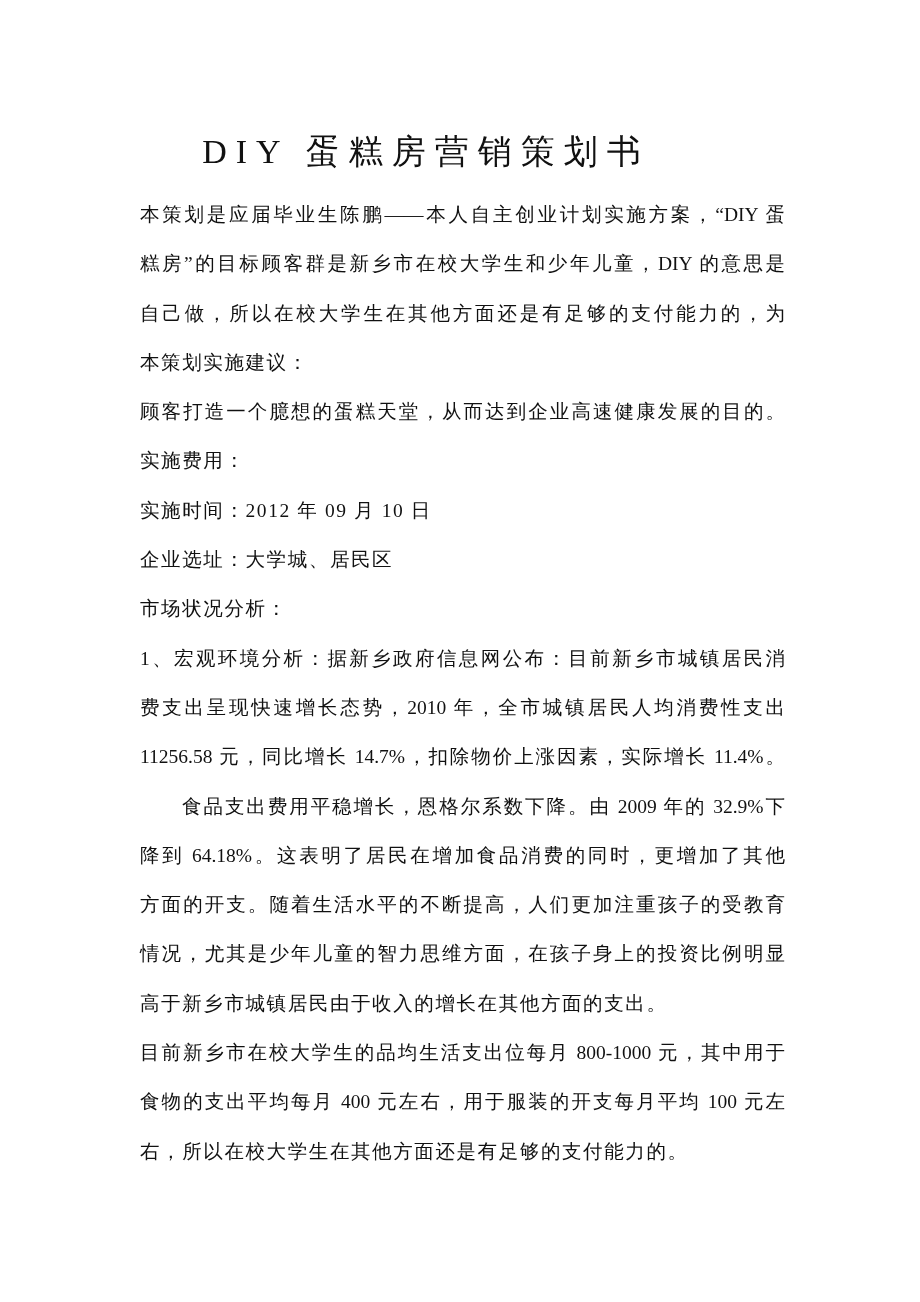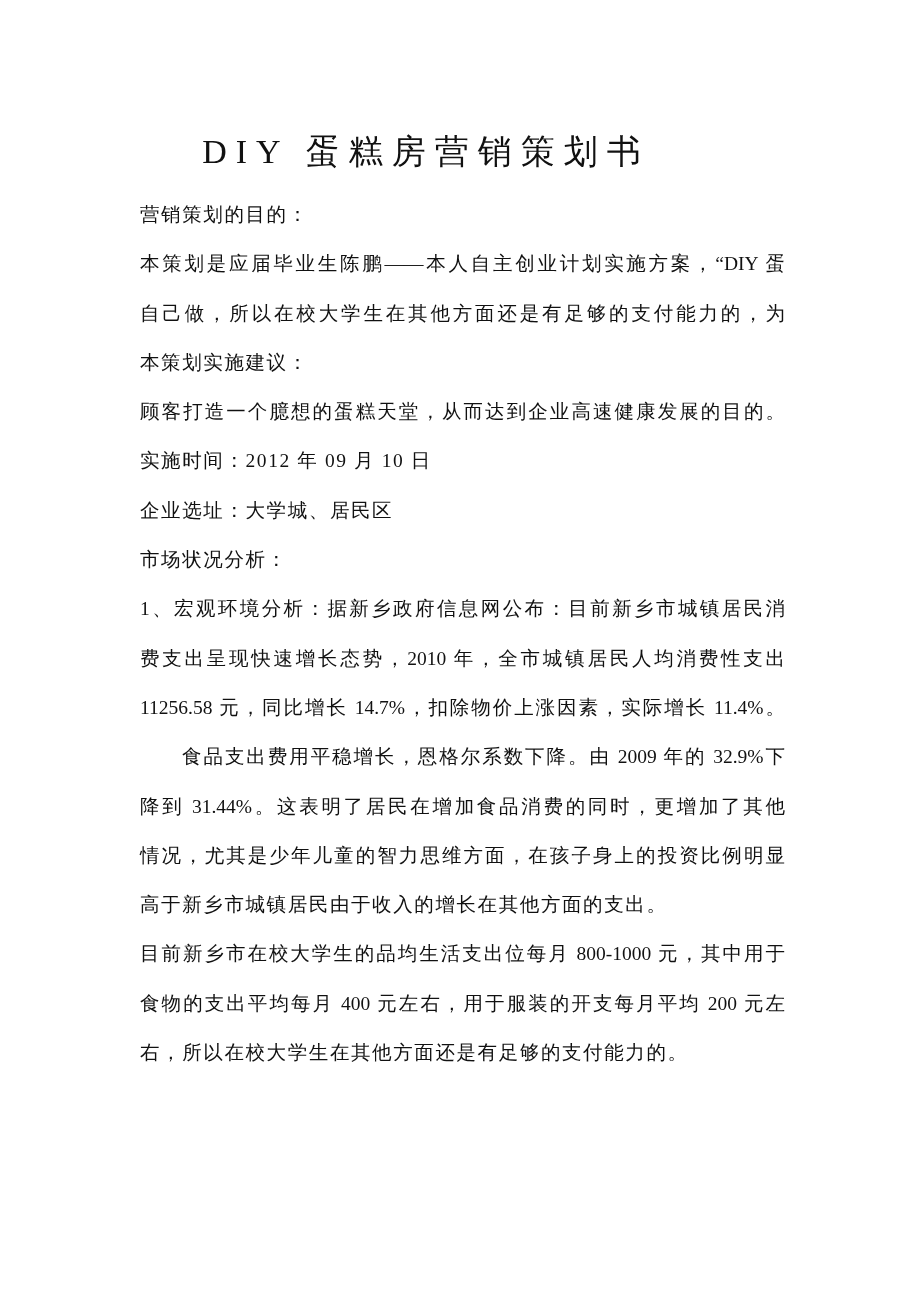--- a/index.html
+++ b/index.html
@@ -58,32 +58,34 @@
       padding-left: 42px;
     }
   </style>
 </head>
 <body>
 
 <div class="page">
   <h1 class="title">DIY 蛋糕房营销策划书</h1>
 
   <div class="body-text">
-    <div class="line">营销策划的目的：</div>
     <div class="line justify">本策划是应届毕业生陈鹏——本人自主创业计划实施方案，“DIY 蛋</div>
+    <div class="line justify">糕房”的目标顾客群是新乡市在校大学生和少年儿童，DIY 的意思是</div>
     <div class="line justify">自己做，所以在校大学生在其他方面还是有足够的支付能力的，为</div>
     <div class="line">本策划实施建议：</div>
     <div class="line justify">顾客打造一个臆想的蛋糕天堂，从而达到企业高速健康发展的目的。</div>
+    <div class="line">实施费用：</div>
     <div class="line">实施时间：2012 年 09 月 10 日</div>
     <div class="line">企业选址：大学城、居民区</div>
     <div class="line">市场状况分析：</div>
     <div class="line justify">1、宏观环境分析：据新乡政府信息网公布：目前新乡市城镇居民消</div>
     <div class="line justify">费支出呈现快速增长态势，2010 年，全市城镇居民人均消费性支出</div>
     <div class="line justify">11256.58 元，同比增长 14.7%，扣除物价上涨因素，实际增长 11.4%。</div>
     <div class="line justify indent">食品支出费用平稳增长，恩格尔系数下降。由 2009 年的 32.9%下</div>
-    <div class="line justify">降到 31.44%。这表明了居民在增加食品消费的同时，更增加了其他</div>
+    <div class="line justify">降到 64.18%。这表明了居民在增加食品消费的同时，更增加了其他</div>
+    <div class="line justify">方面的开支。随着生活水平的不断提高，人们更加注重孩子的受教育</div>
     <div class="line justify">情况，尤其是少年儿童的智力思维方面，在孩子身上的投资比例明显</div>
     <div class="line">高于新乡市城镇居民由于收入的增长在其他方面的支出。</div>
     <div class="line justify">目前新乡市在校大学生的品均生活支出位每月 800-1000 元，其中用于</div>
-    <div class="line justify">食物的支出平均每月 400 元左右，用于服装的开支每月平均 200 元左</div>
+    <div class="line justify">食物的支出平均每月 400 元左右，用于服装的开支每月平均 100 元左</div>
     <div class="line">右，所以在校大学生在其他方面还是有足够的支付能力的。</div>
   </div>
 </div>
 
 </body></html>

